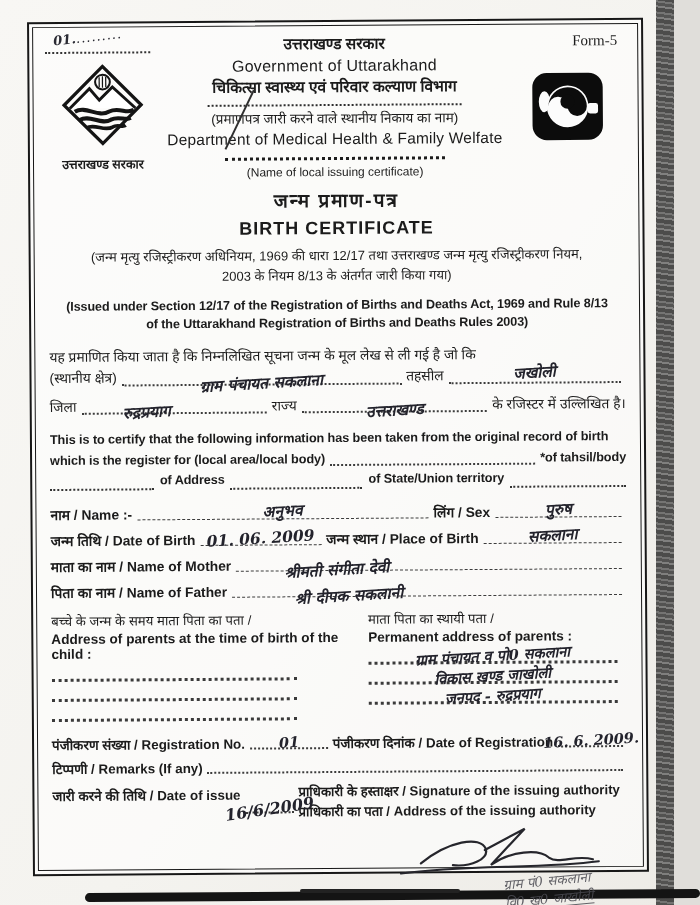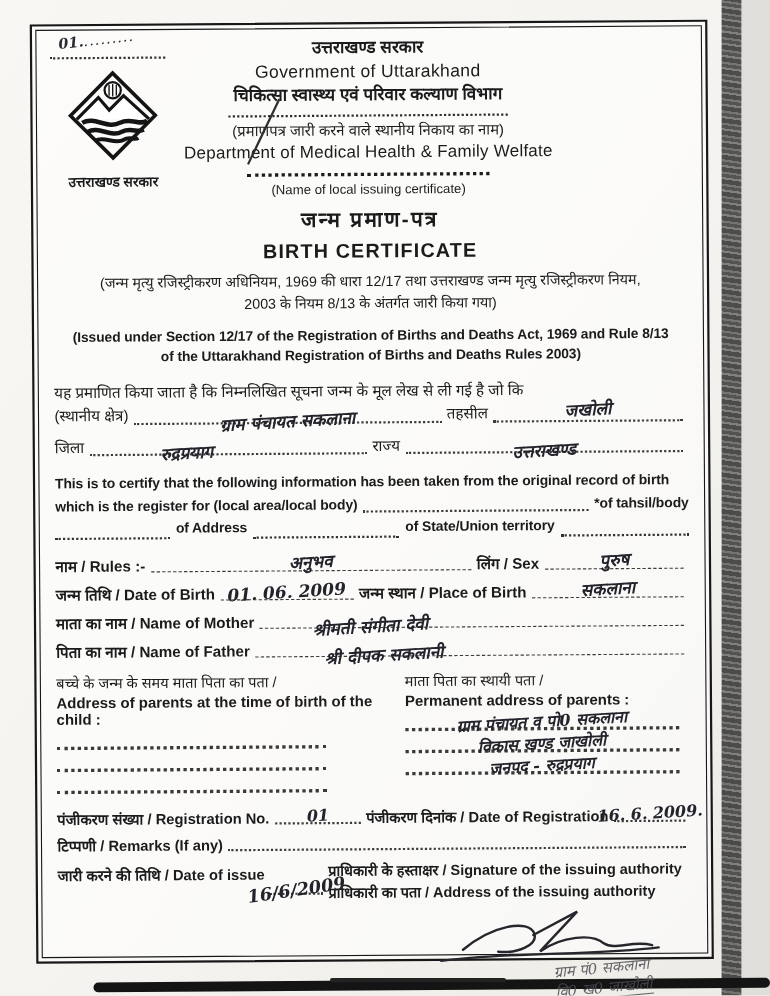--- a/index.html
+++ b/index.html
@@ -126,20 +126,31 @@
         <div class="h-hi1">उत्तराखण्ड सरकार</div>
         <div class="h-en1">Government of Uttarakhand</div>
         <div class="h-hi2">चिकित्सा स्वास्थ्य एवं परिवार कल्याण विभाग</div>
         <div class="dotsep"></div>
         <div class="h-hi3">(प्रमाणपत्र जारी करने वाले स्थानीय निकाय का नाम)</div>
         <div class="h-en2">Department of Medical Health &amp; Family Welfate</div>
         <div class="dotsep bold"></div>
         <div class="h-en3">(Name of local issuing certificate)</div>
       </div>
 
+      <div class="hdr-right">
+        <div class="form-no">Form-5</div>
+        <svg class="hlogo" width="80" height="74" viewBox="0 0 100 92">
+          <rect x="6" y="4" width="88" height="84" rx="18" fill="#0c0c0c"></rect>
+          <ellipse cx="21" cy="40" rx="7" ry="13" fill="#fcfcfc"></ellipse>
+          <rect x="75" y="42" width="13" height="13" rx="3" fill="#fcfcfc"></rect>
+          <circle cx="50" cy="46" r="26" fill="#fcfcfc"></circle>
+          <path d="M26,46 a24,24 0 0 1 48,0 a12,12 0 0 1 -24,0 a12,12 0 0 0 -24,0 z" fill="#0c0c0c"></path>
+          <circle cx="50" cy="40" r="9" fill="#0c0c0c"></circle>
+        </svg>
+      </div>
     </div>
 
     <div class="title-block">
       <div class="t-hi">जन्म प्रमाण-पत्र</div>
       <div class="t-en">BIRTH CERTIFICATE</div>
       <div class="act-hi">
         <div>(जन्म मृत्यु रजिस्ट्रीकरण अधिनियम, 1969 की धारा 12/17 तथा उत्तराखण्ड जन्म मृत्यु रजिस्ट्रीकरण नियम,</div>
         <div>2003 के नियम 8/13 के अंतर्गत जारी किया गया)</div>
       </div>
       <div class="act-en">
@@ -162,20 +173,21 @@
       </div>
       <div class="row" style="margin-top:8px">
         <span class="lbl">जिला</span>
         <span class="fill" style="flex:1.5">
           <span class="hw below big" style="left:35%">रुद्रप्रयाग</span>
         </span>
         <span class="lbl">राज्य</span>
         <span class="fill" style="flex:1.5">
           <span class="hw below big">उत्तराखण्ड</span>
         </span>
+        <span class="lbl">के रजिस्टर में उल्लिखित है।</span>
       </div>
     </div>
 
     <div class="cert-en">
       <div>This is to certify that the following information has been taken from the original record of birth</div>
       <div class="row">
         <span class="lbl">which is the register for (local area/local body)</span>
         <span class="fill" style="border-bottom-width:2px"></span>
         <span class="lbl">*of tahsil/body</span>
       </div>
@@ -183,21 +195,21 @@
         <span class="dotfill" style="width:118px"></span>
         <span class="lbl" style="margin:0 6px">of Address</span>
         <span class="dotfill" style="width:150px"></span>
         <span class="lbl" style="margin:0 6px">of State/Union territory</span>
         <span class="dotfill" style="width:132px"></span>
       </div>
     </div>
 
     <div class="fields">
       <div class="row">
-        <span class="lbl">नाम / Rules :-</span>
+        <span class="lbl">नाम / Name :-</span>
         <span class="fill dash" style="flex:3">
           <span class="hw above big">अनुभव</span>
         </span>
         <span class="lbl">लिंग / Sex</span>
         <span class="fill dash" style="flex:1.3">
           <span class="hw above big">पुरुष</span>
         </span>
       </div>
       <div class="row">
         <span class="lbl">जन्म तिथि / Date of Birth</span>

